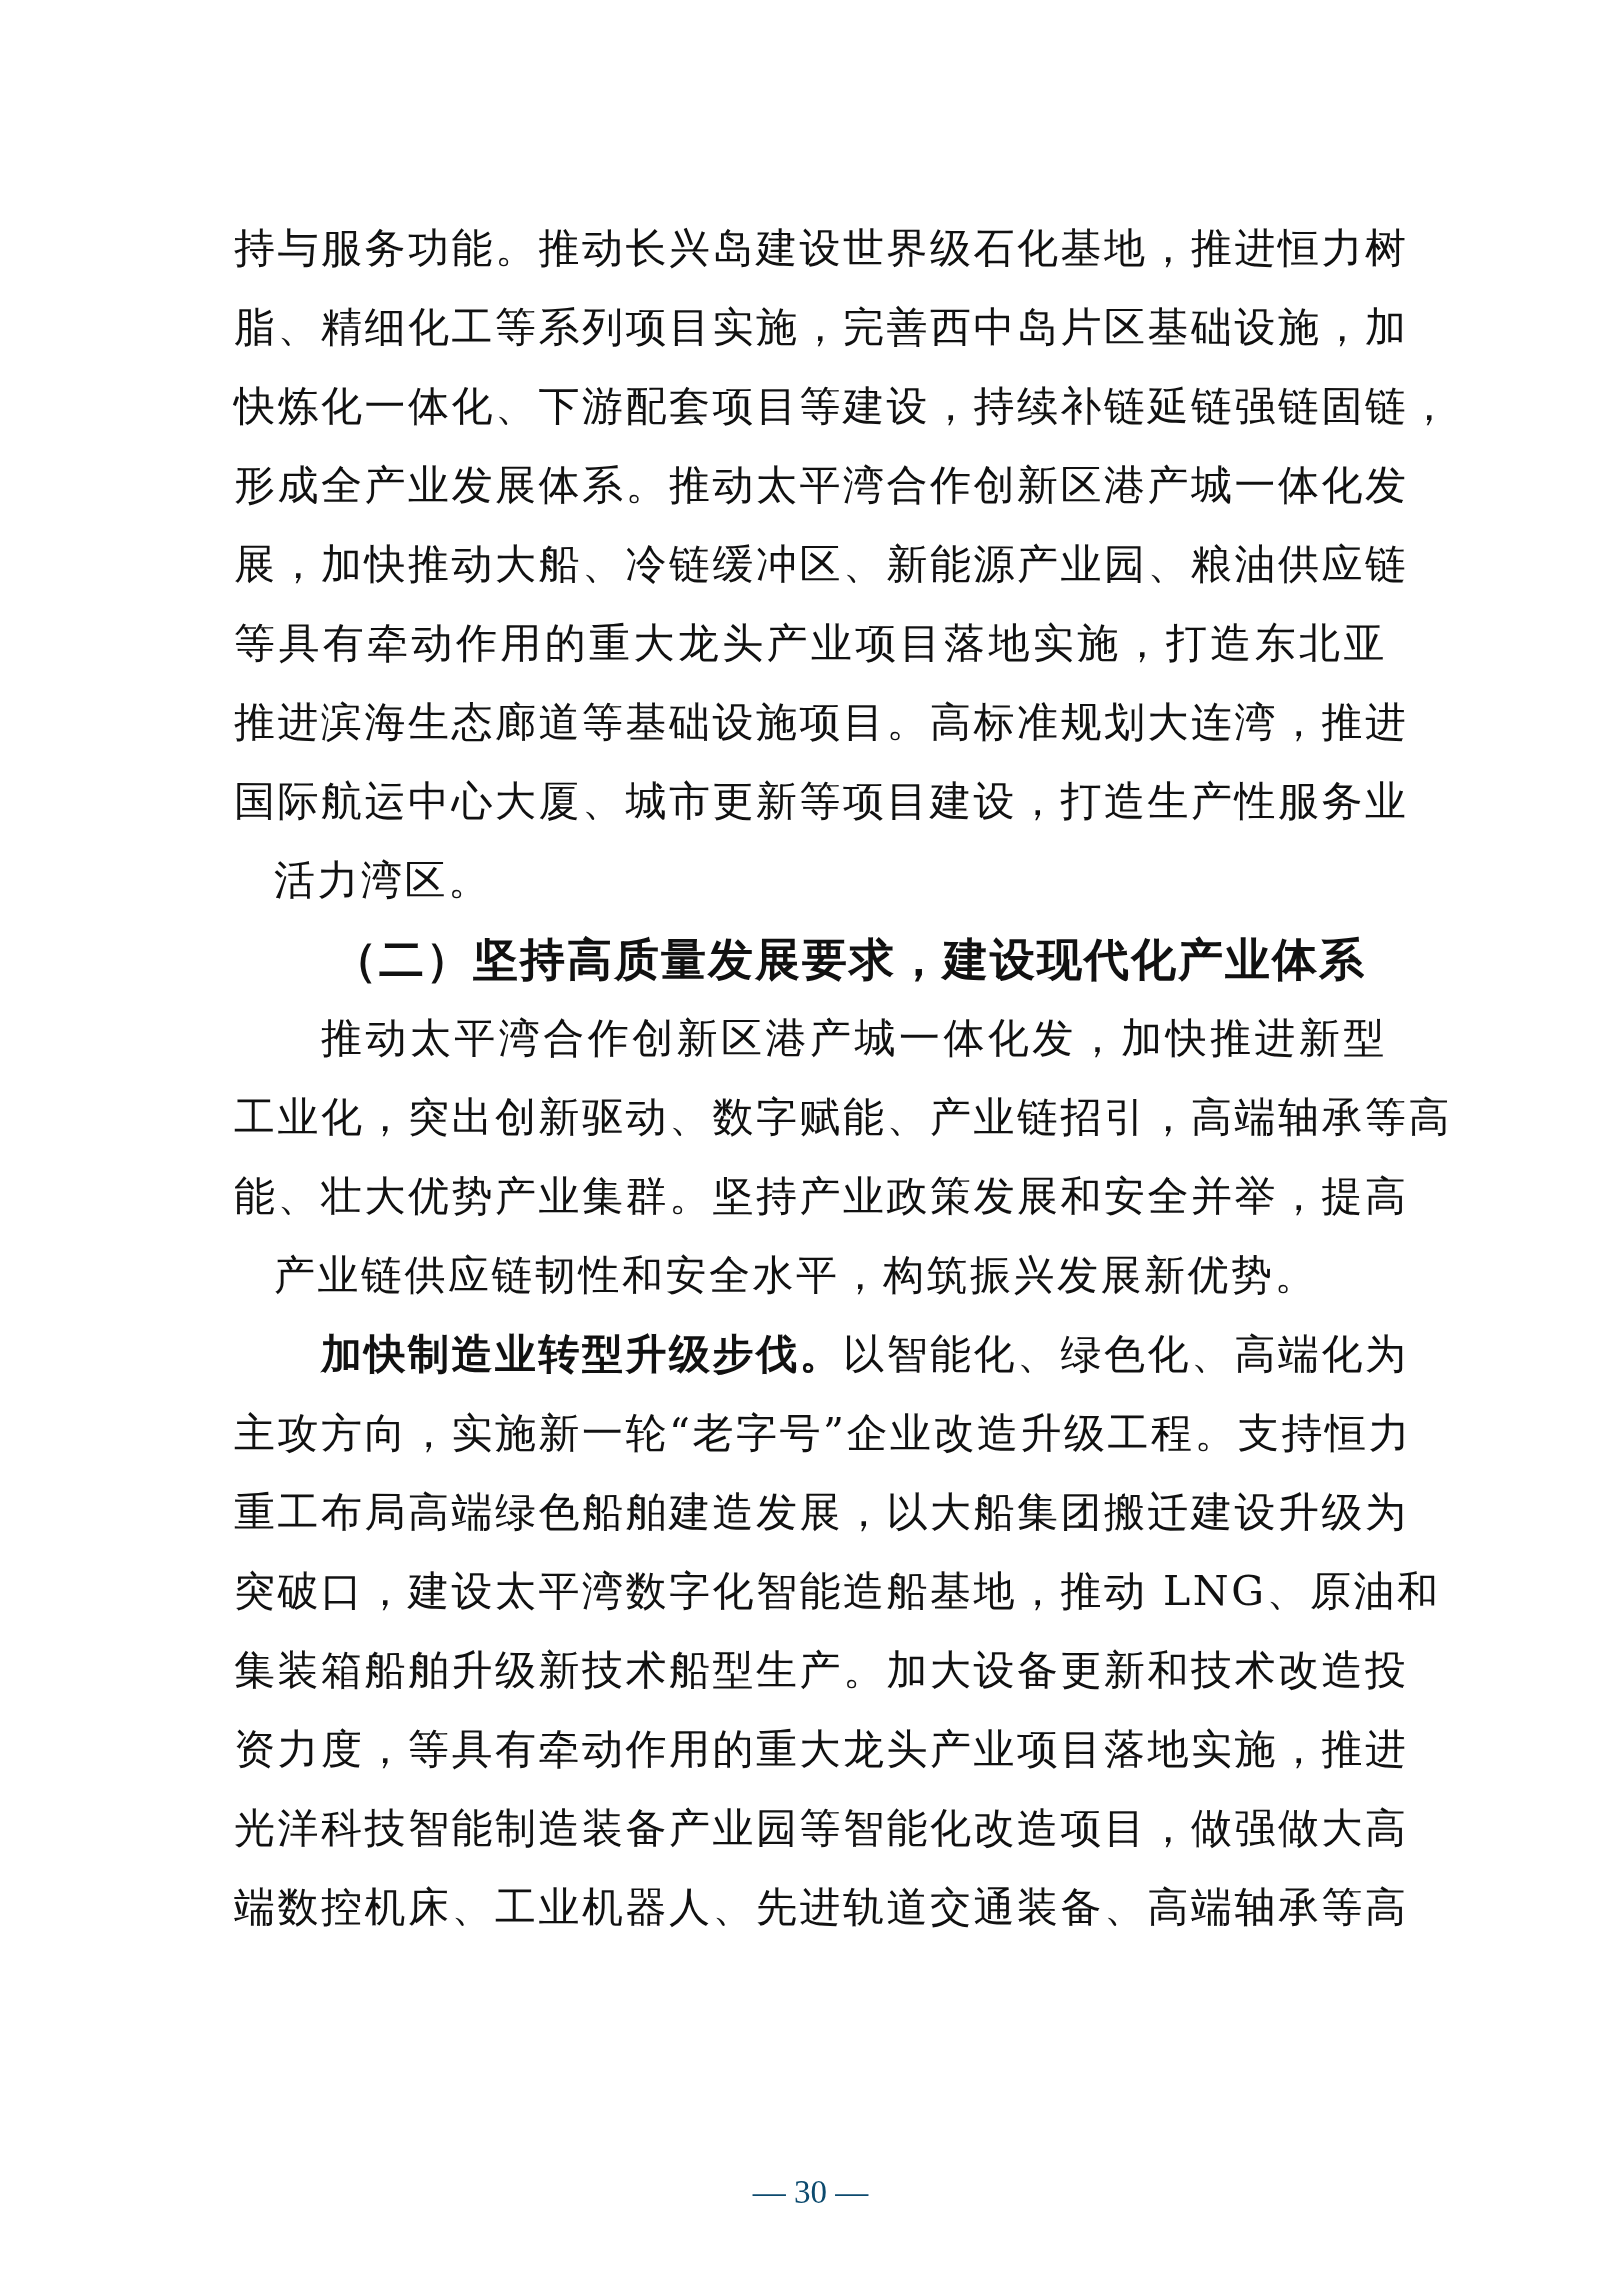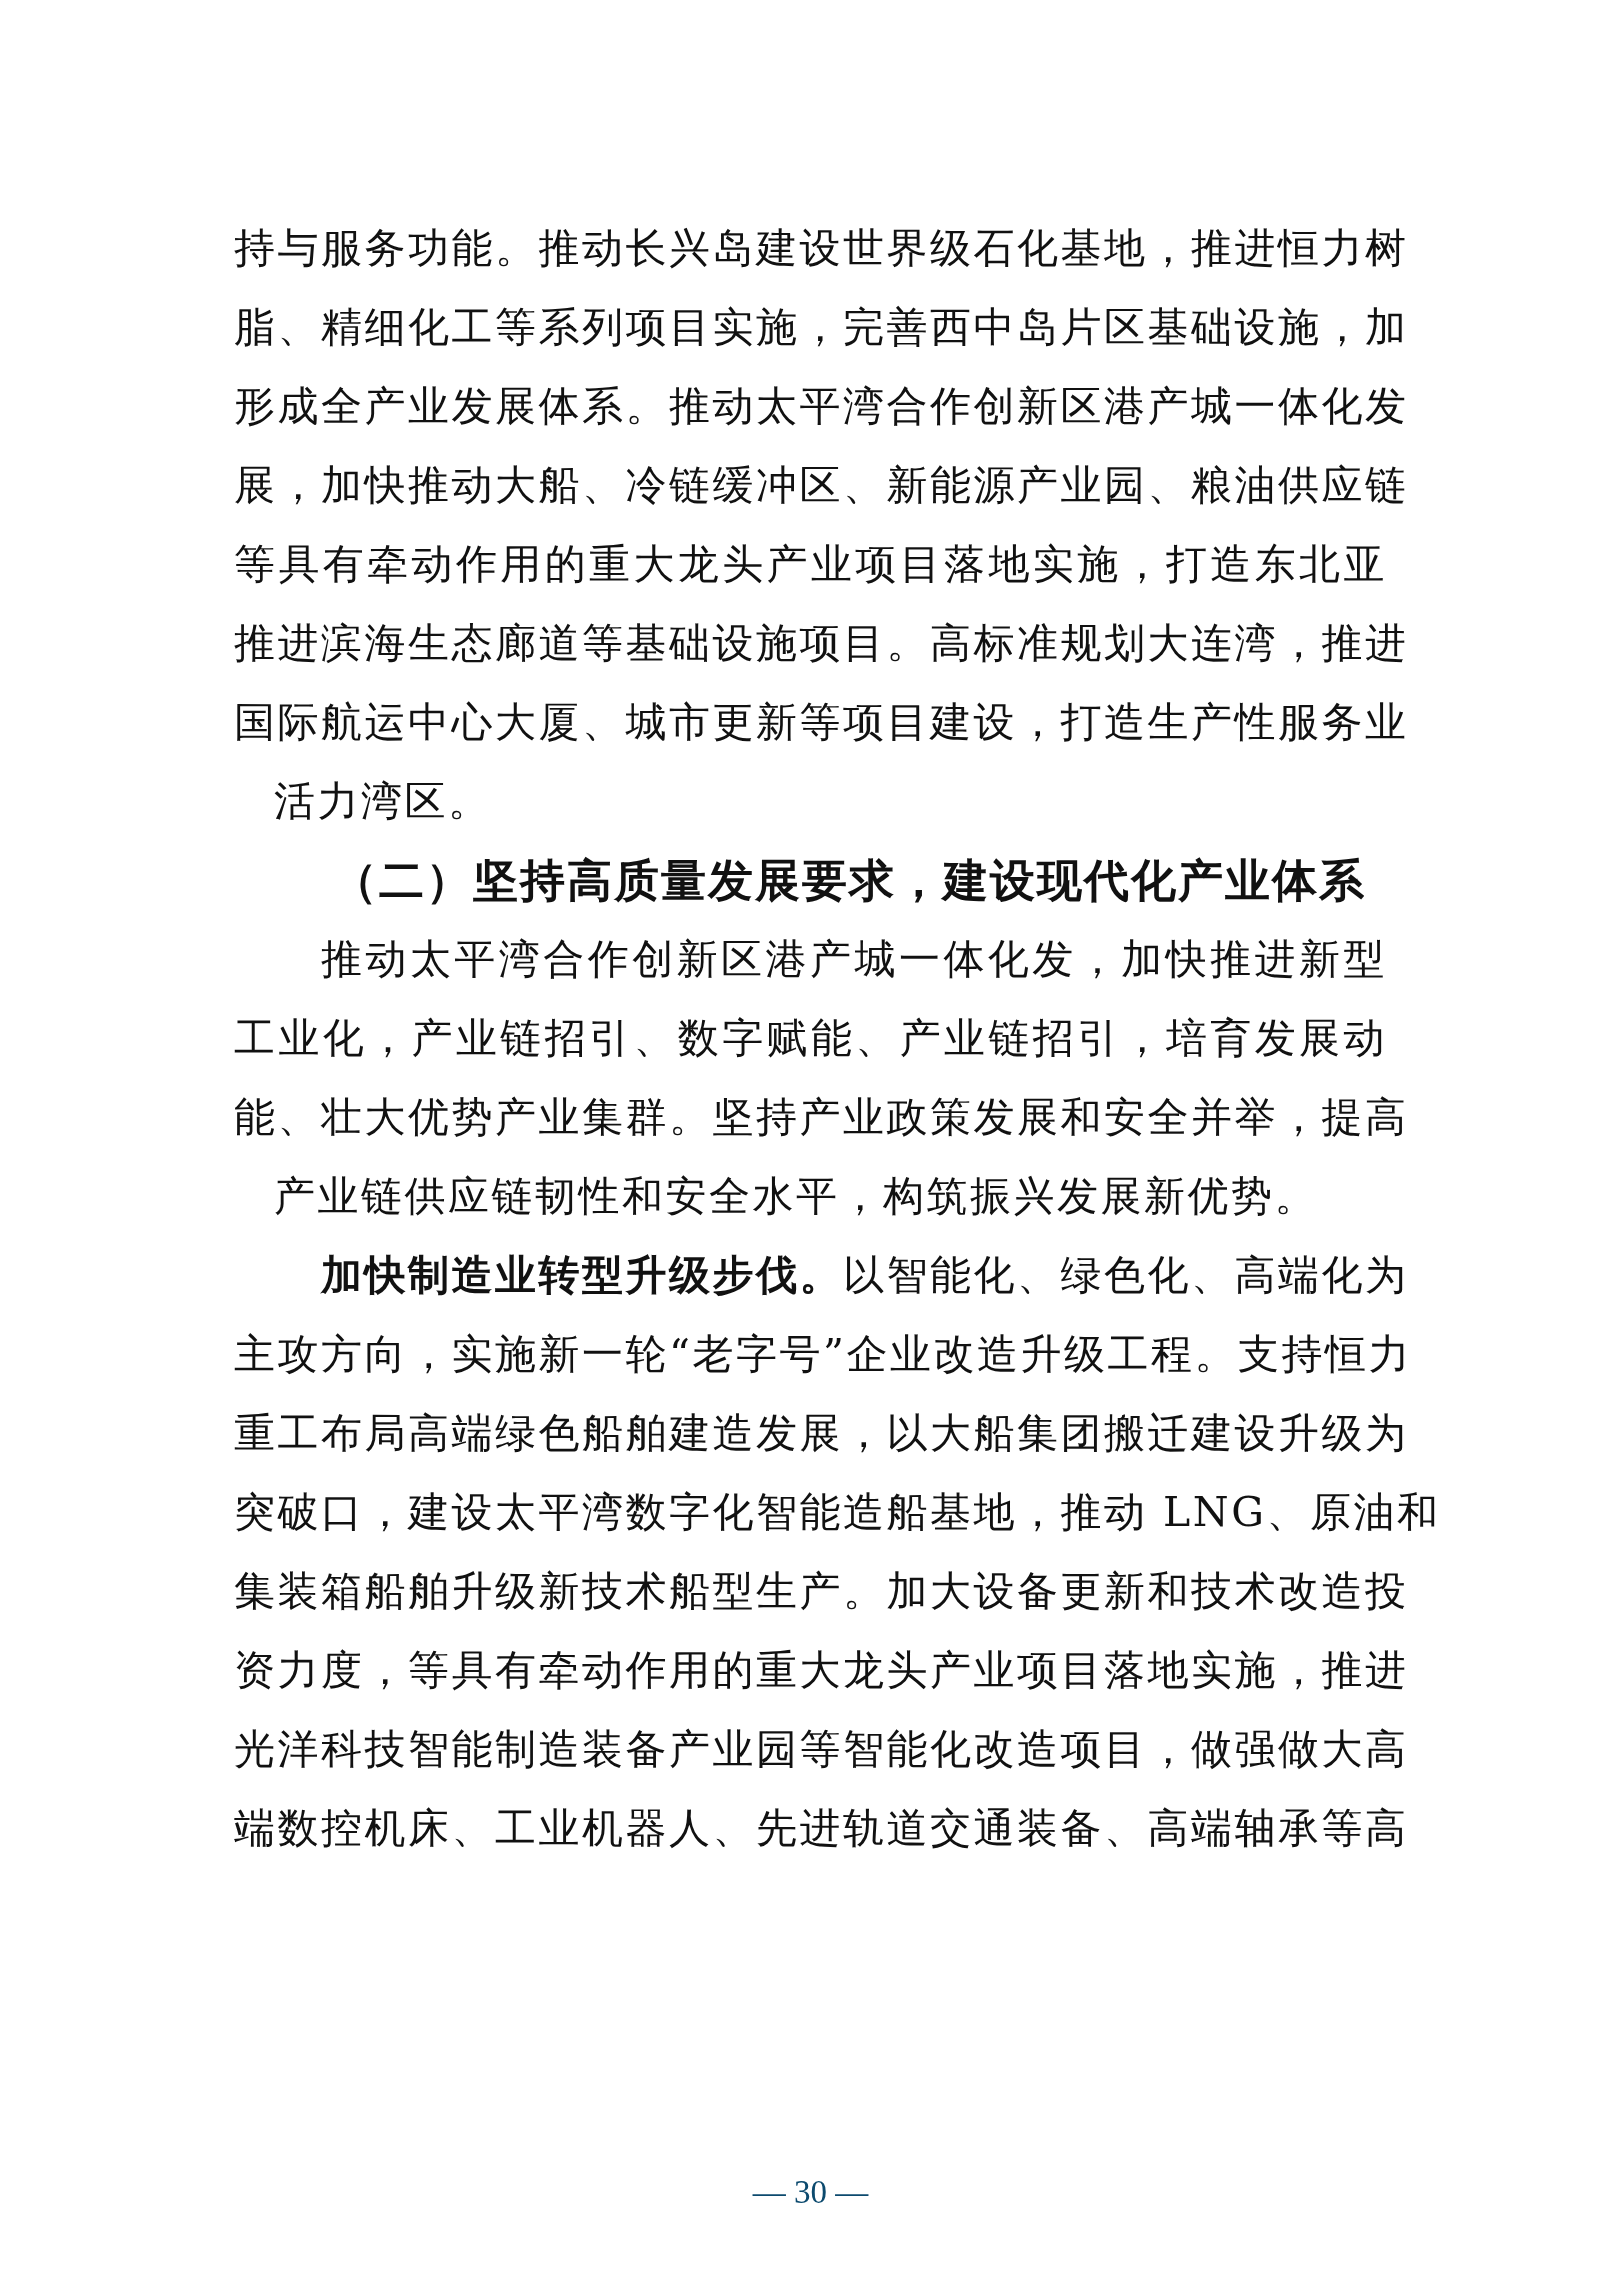--- a/index.html
+++ b/index.html
@@ -73,31 +73,32 @@
     }
   </style>
 </head>
 <body>
 
 <div class="page">
   <div class="text-block">
 
     <span class="line">持与服务功能。推动长兴岛建设世界级石化基地，推进恒力树</span>
     <span class="line">脂、精细化工等系列项目实施，完善西中岛片区基础设施，加</span>
+    <span class="line">快炼化一体化、下游配套项目等建设，持续补链延链强链固链，</span>
     <span class="line">形成全产业发展体系。推动太平湾合作创新区港产城一体化发</span>
     <span class="line">展，加快推动大船、冷链缓冲区、新能源产业园、粮油供应链</span>
     <span class="line">等具有牵动作用的重大龙头产业项目落地实施，打造东北亚</span>
     <span class="line">推进滨海生态廊道等基础设施项目。高标准规划大连湾，推进</span>
     <span class="line">国际航运中心大厦、城市更新等项目建设，打造生产性服务业</span>
     <span class="line last">活力湾区。</span>
 
     <span class="heading">（二）坚持高质量发展要求，建设现代化产业体系</span>
 
     <span class="line indent">推动太平湾合作创新区港产城一体化发，加快推进新型</span>
-    <span class="line">工业化，产业链招引、数字赋能、产业链招引，培育发展动</span>
+    <span class="line">工业化，突出创新驱动、数字赋能、产业链招引，高端轴承等高</span>
     <span class="line">能、壮大优势产业集群。坚持产业政策发展和安全并举，提高</span>
     <span class="line last">产业链供应链韧性和安全水平，构筑振兴发展新优势。</span>
 
     <span class="line indent">
       <span class="bold-lead">加快制造业转型升级步伐。</span><span>以智能化、绿色化、高端化为</span>
     </span>
     <span class="line">主攻方向，实施新一轮“老字号”企业改造升级工程。支持恒力</span>
     <span class="line">重工布局高端绿色船舶建造发展，以大船集团搬迁建设升级为</span>
     <span class="line">突破口，建设太平湾数字化智能造船基地，推动 LNG、原油和</span>
     <span class="line">集装箱船舶升级新技术船型生产。加大设备更新和技术改造投</span>

